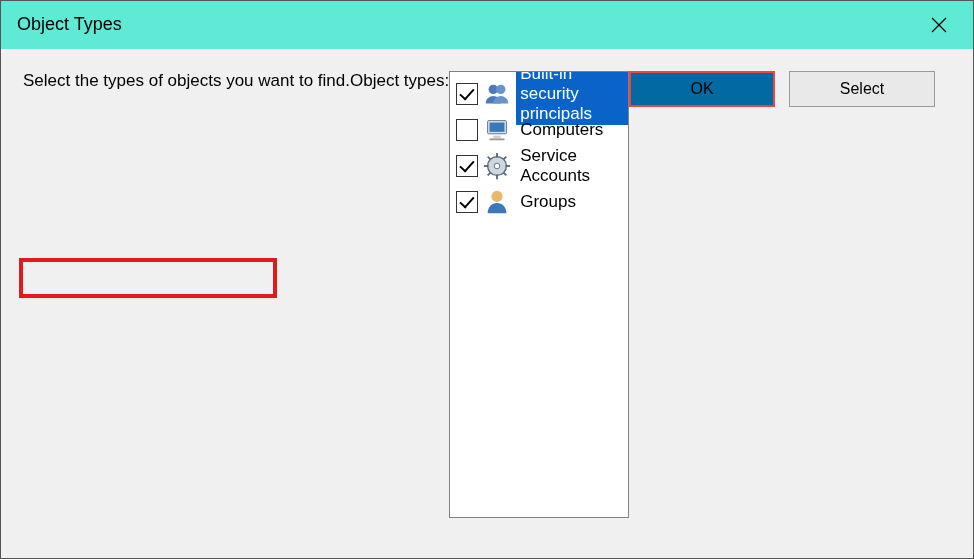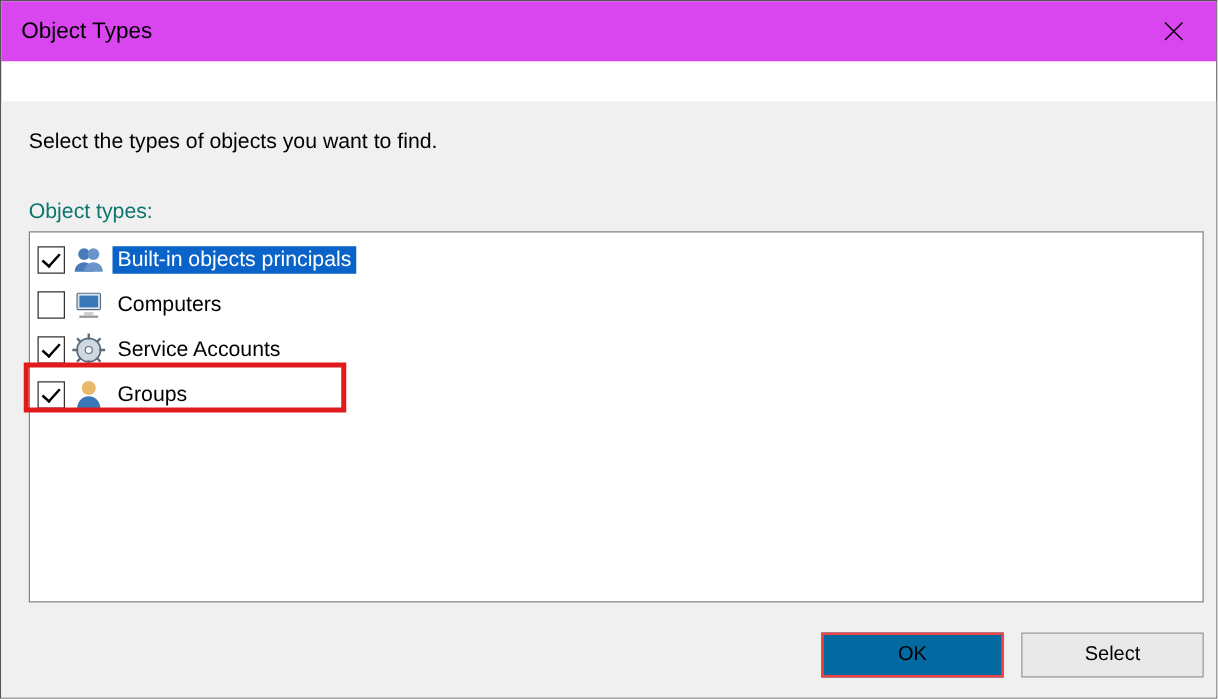--- a/index.html
+++ b/index.html
@@ -14,21 +14,21 @@
     .window {
       width: 974px;
       height: 559px;
       border: 1px solid #555;
       display: flex;
       flex-direction: column;
       background: #fff;
     }
     .titlebar {
       height: 48px;
-      background: #d946ef;
+      background: #5eead4;
       display: flex;
       align-items: center;
       justify-content: space-between;
       padding: 0 14px 0 16px;
       border-bottom: 1px solid transparent;
     }
     .titlebar .title {
       font-size: 18px;
       color: #000;
     }
@@ -42,34 +42,32 @@
       font-weight: normal;
       color: #000;
       cursor: default;
       background: transparent;
       border: none;
     }
     .close-btn svg { width: 16px; height: 16px; }
     .client {
       flex: 1;
       background: #f0f0f0;
-      padding: 22px 10px 16px 22px;
-      display: flex;
-      flex-direction: column;
+      padding: 22px 38px 16px 22px;
+      display: flex;
       position: relative;
-      margin-top: 32px;
     }
     .instruction {
       font-size: 17px;
       color: #000;
       margin-bottom: 36px;
     }
     .label {
       font-size: 17px;
-      color: #0f766e;
+      color: #000000;
       margin-bottom: 6px;
     }
     .listbox {
       border: 1px solid #828282;
       background: #fff;
       flex: 1;
       overflow: hidden;
       position: relative;
       padding: 4px 0;
       margin-bottom: 24px;
@@ -164,21 +162,21 @@
         <div class="item selected">
           <span class="checkbox checked"></span>
           <span class="icon">
             <svg viewBox="0 0 32 32">
               <circle cx="12" cy="11" r="5" fill="#4a7bb8"></circle>
               <circle cx="20" cy="11" r="5" fill="#6a94c9"></circle>
               <path d="M4 26c0-5 4-8 8-8s8 3 8 8z" fill="#4a7bb8"></path>
               <path d="M12 26c0-5 4-8 8-8s8 3 8 8z" fill="#6a94c9"></path>
             </svg>
           </span>
-          <span class="item-label">Built-in objects principals</span>
+          <span class="item-label">Built-in security principals</span>
         </div>
         <div class="item">
           <span class="checkbox"></span>
           <span class="icon">
             <svg viewBox="0 0 32 32">
               <rect x="6" y="6" width="20" height="14" rx="1" fill="#d9e6f2" stroke="#5a6b7c"></rect>
               <rect x="8" y="8" width="16" height="10" fill="#3a78b8"></rect>
               <rect x="12" y="22" width="8" height="3" fill="#cfcfcf"></rect>
               <rect x="8" y="25" width="16" height="2" fill="#9a9a9a"></rect>
             </svg>

